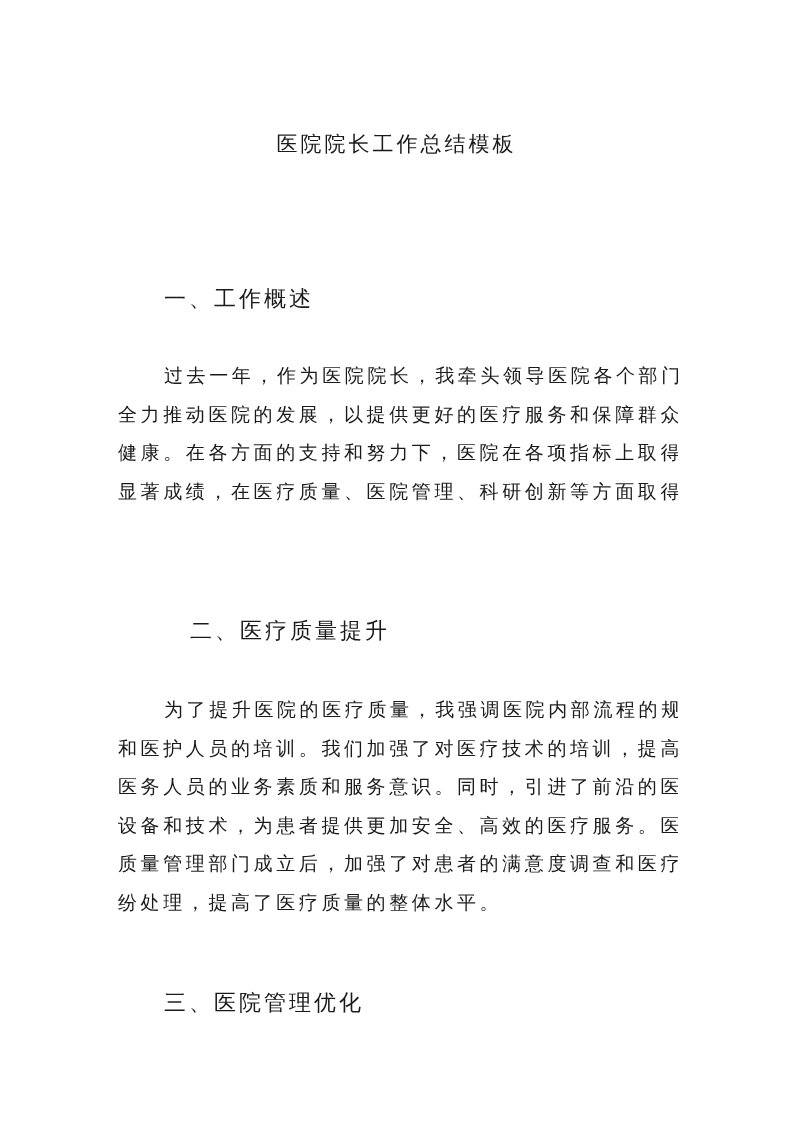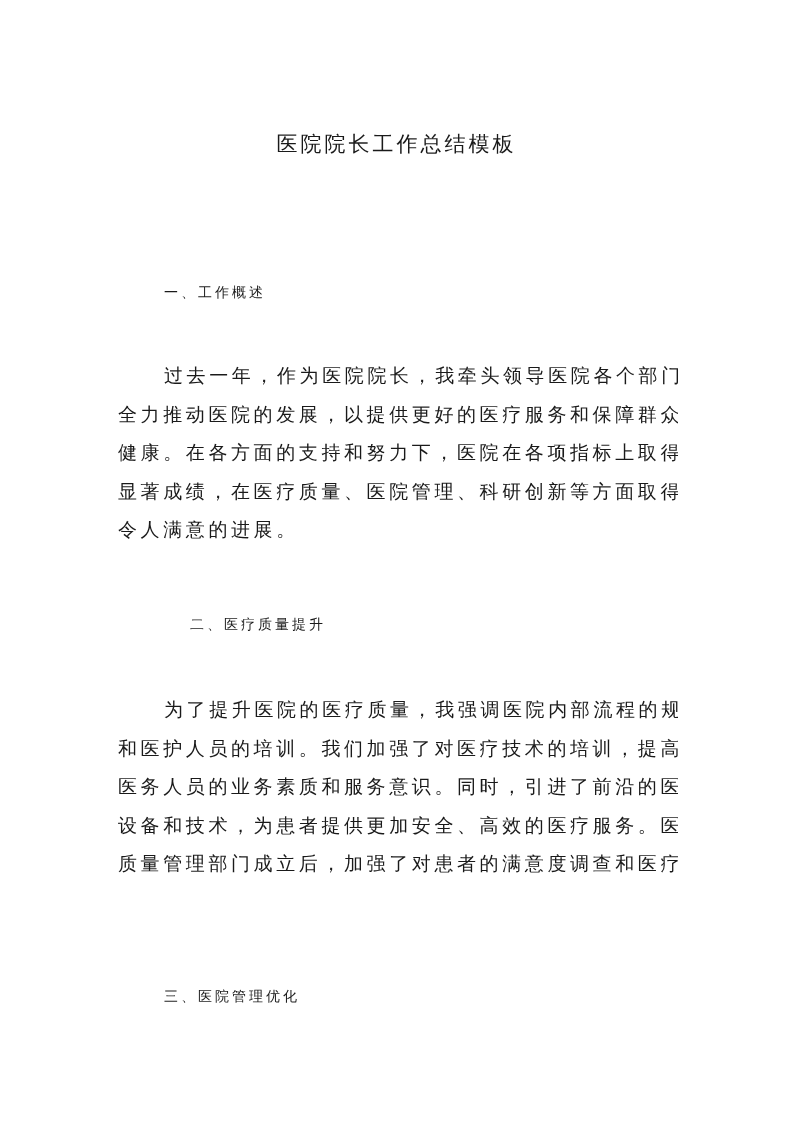--- a/index.html
+++ b/index.html
@@ -1,43 +1,43 @@
 <!DOCTYPE html>
 <html><head>
 <meta charset="utf-8">
 <style>
   html, body { margin: 0; padding: 0; background: #ffffff; }
   body { width: 793px; height: 1122px; position: relative; overflow: hidden;
          font-family: "DejaVu Sans", "Liberation Sans", sans-serif; color: #1a1a1a; }
   .title { position: absolute; top: 130px; left: 0; width: 793px; text-align: center;
            font-size: 21px; letter-spacing: 3px; }
-  .heading { position: absolute; left: 164px; font-size: 14px; letter-spacing: 3px; }
+  .heading { position: absolute; left: 164px; font-size: 22px; letter-spacing: 3px; }
   .para { position: absolute; left: 118px; width: 560px; }
   .line { height: 38.5px; line-height: 38.5px; font-size: 19px; letter-spacing: 3.6px;
           white-space: nowrap; overflow: hidden; }
   .line.indent { padding-left: 46px; }
 </style>
 </head>
 <body>
 
 <div>
   <div class="title">医院院长工作总结模板</div>
 
   <div class="heading" style="top:284px;">一、工作概述</div>
   <div class="para" style="top:356px;">
     <div class="line indent">过去一年，作为医院院长，我牵头领导医院各个部门，</div>
     <div class="line">全力推动医院的发展，以提供更好的医疗服务和保障群众的</div>
     <div class="line">健康。在各方面的支持和努力下，医院在各项指标上取得了</div>
     <div class="line">显著成绩，在医疗质量、医院管理、科研创新等方面取得了</div>
-    <div class="line">令人满意的进展。</div>
   </div>
 
   <div class="heading" style="top:616px;margin-left:26px;">二、医疗质量提升</div>
   <div class="para" style="top:690px;">
     <div class="line indent">为了提升医院的医疗质量，我强调医院内部流程的规范</div>
     <div class="line">和医护人员的培训。我们加强了对医疗技术的培训，提高了</div>
     <div class="line">医务人员的业务素质和服务意识。同时，引进了前沿的医疗</div>
     <div class="line">设备和技术，为患者提供更加安全、高效的医疗服务。医疗</div>
     <div class="line">质量管理部门成立后，加强了对患者的满意度调查和医疗纠</div>
+    <div class="line">纷处理，提高了医疗质量的整体水平。</div>
   </div>
 
   <div class="heading" style="top:988px;text-align:right;">三、医院管理优化</div>
 </div>
 
 </body></html>

